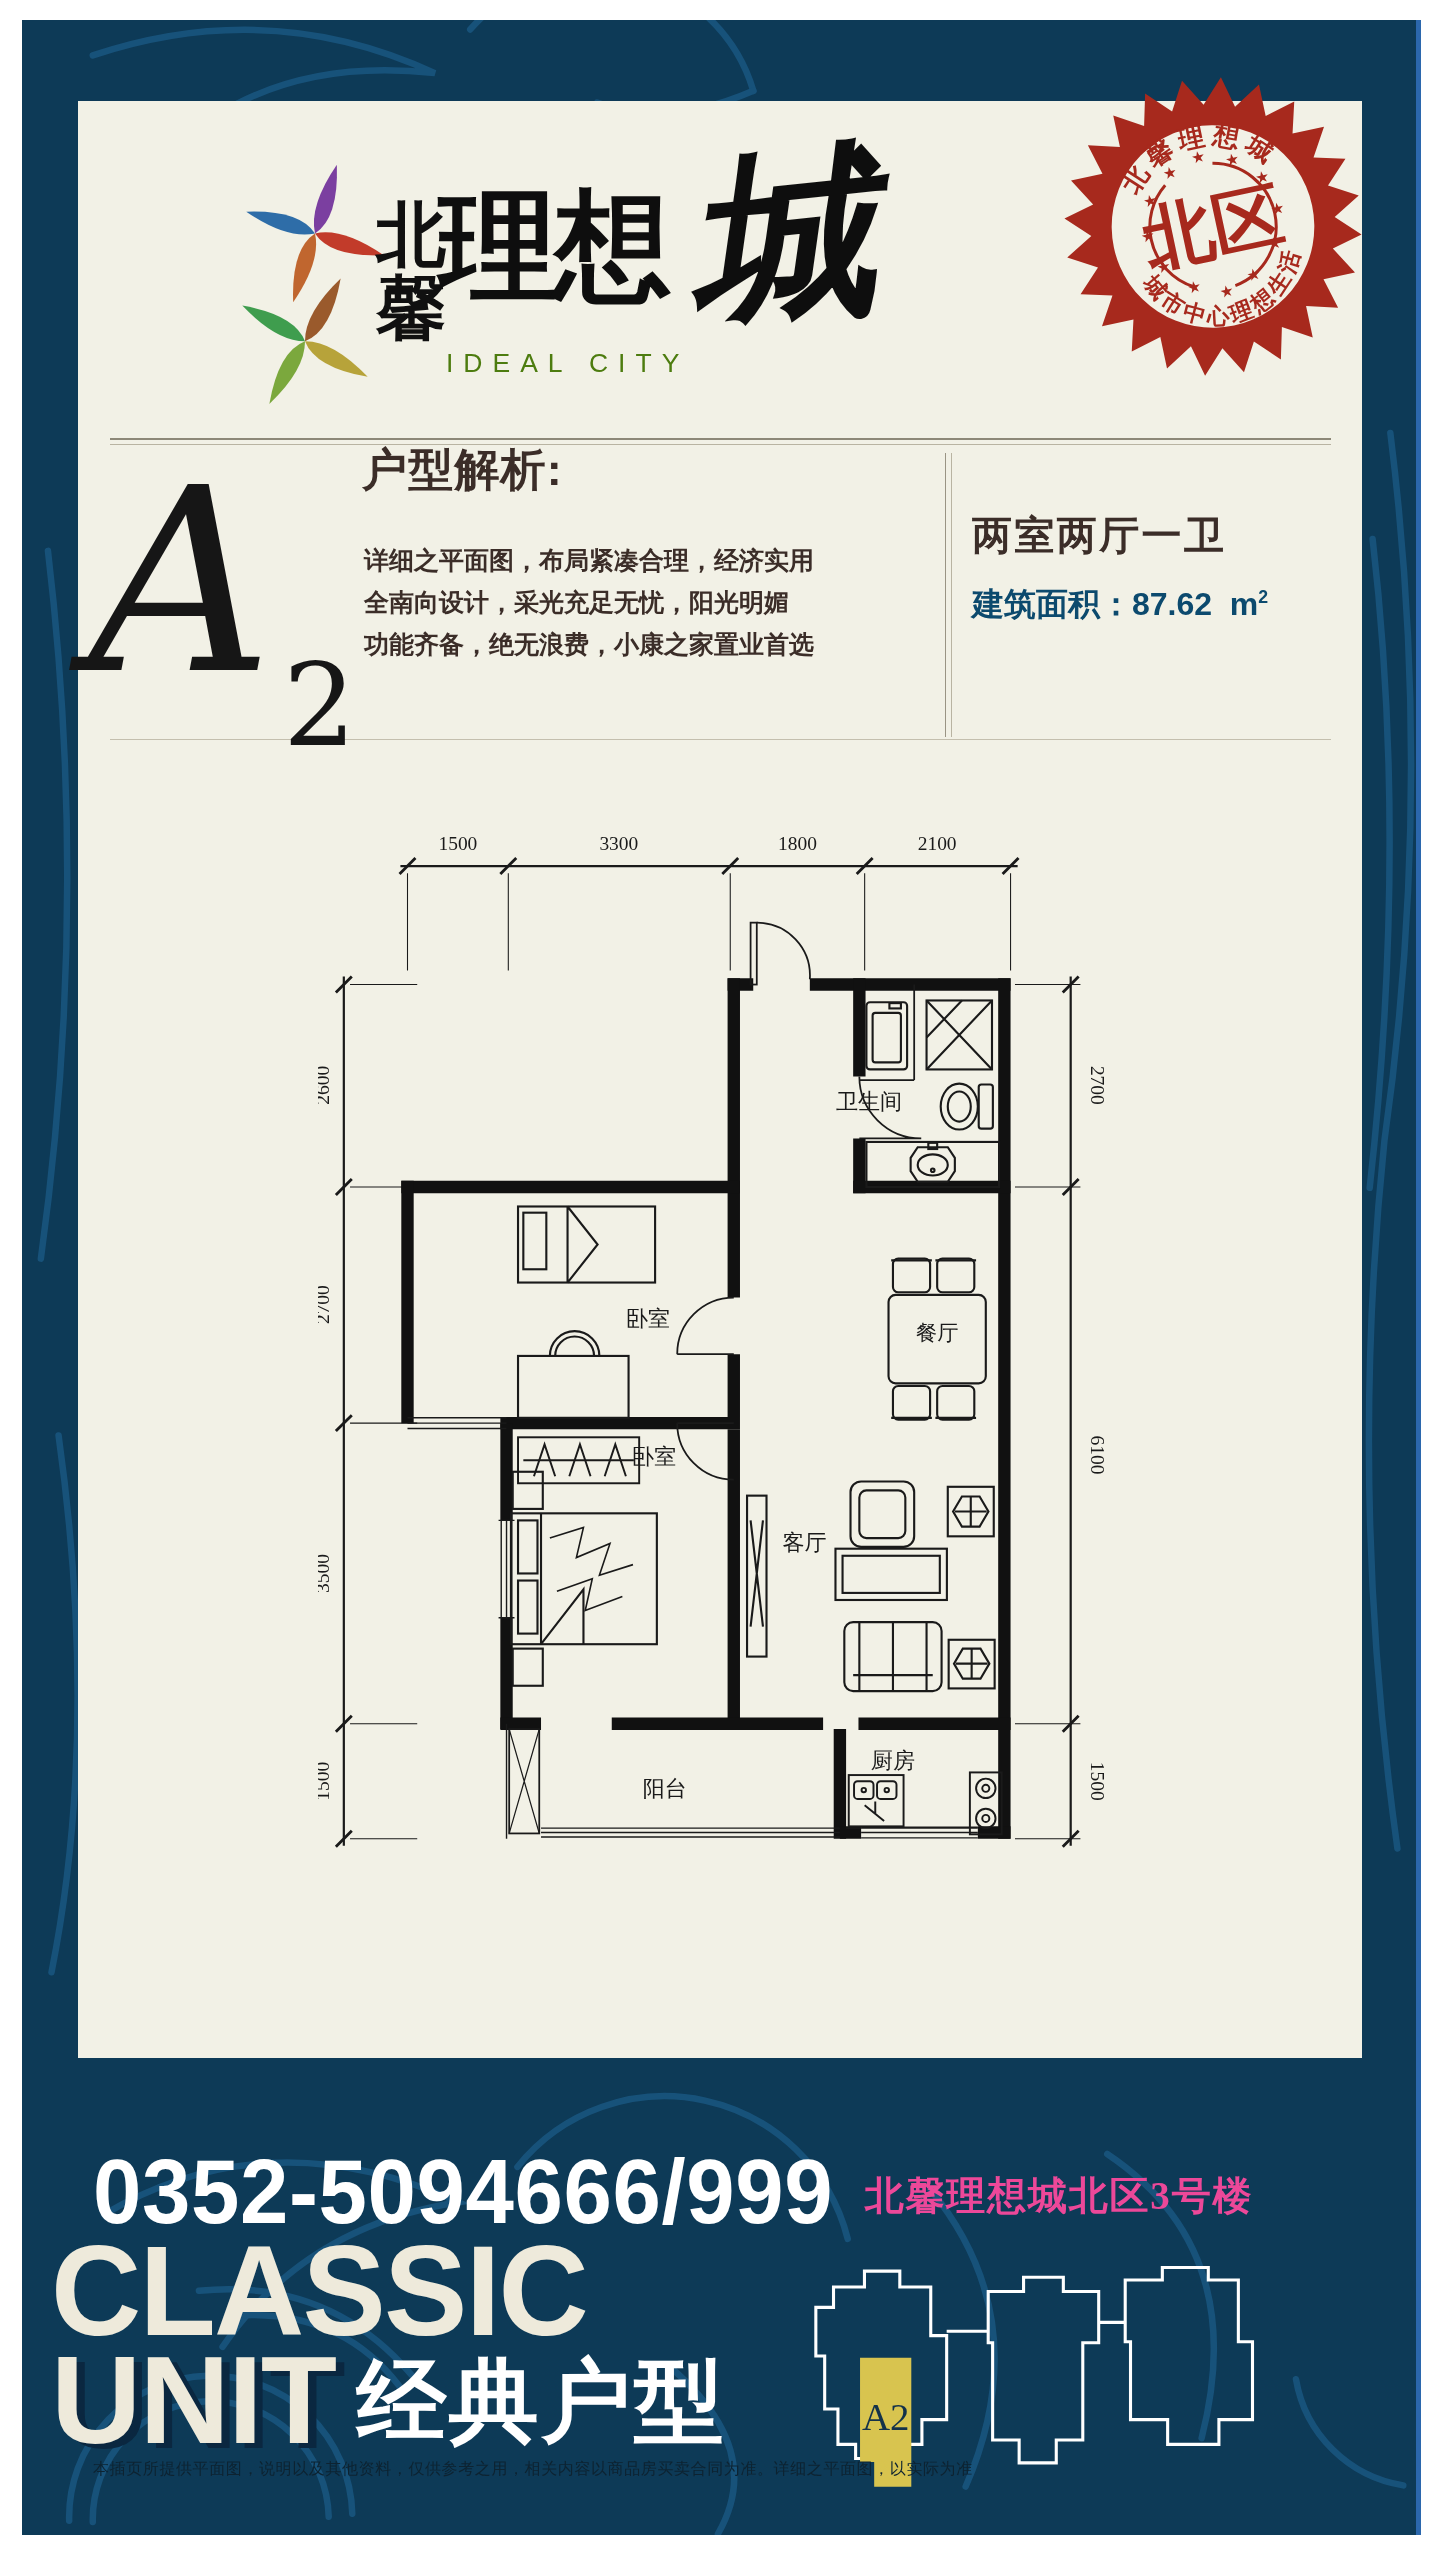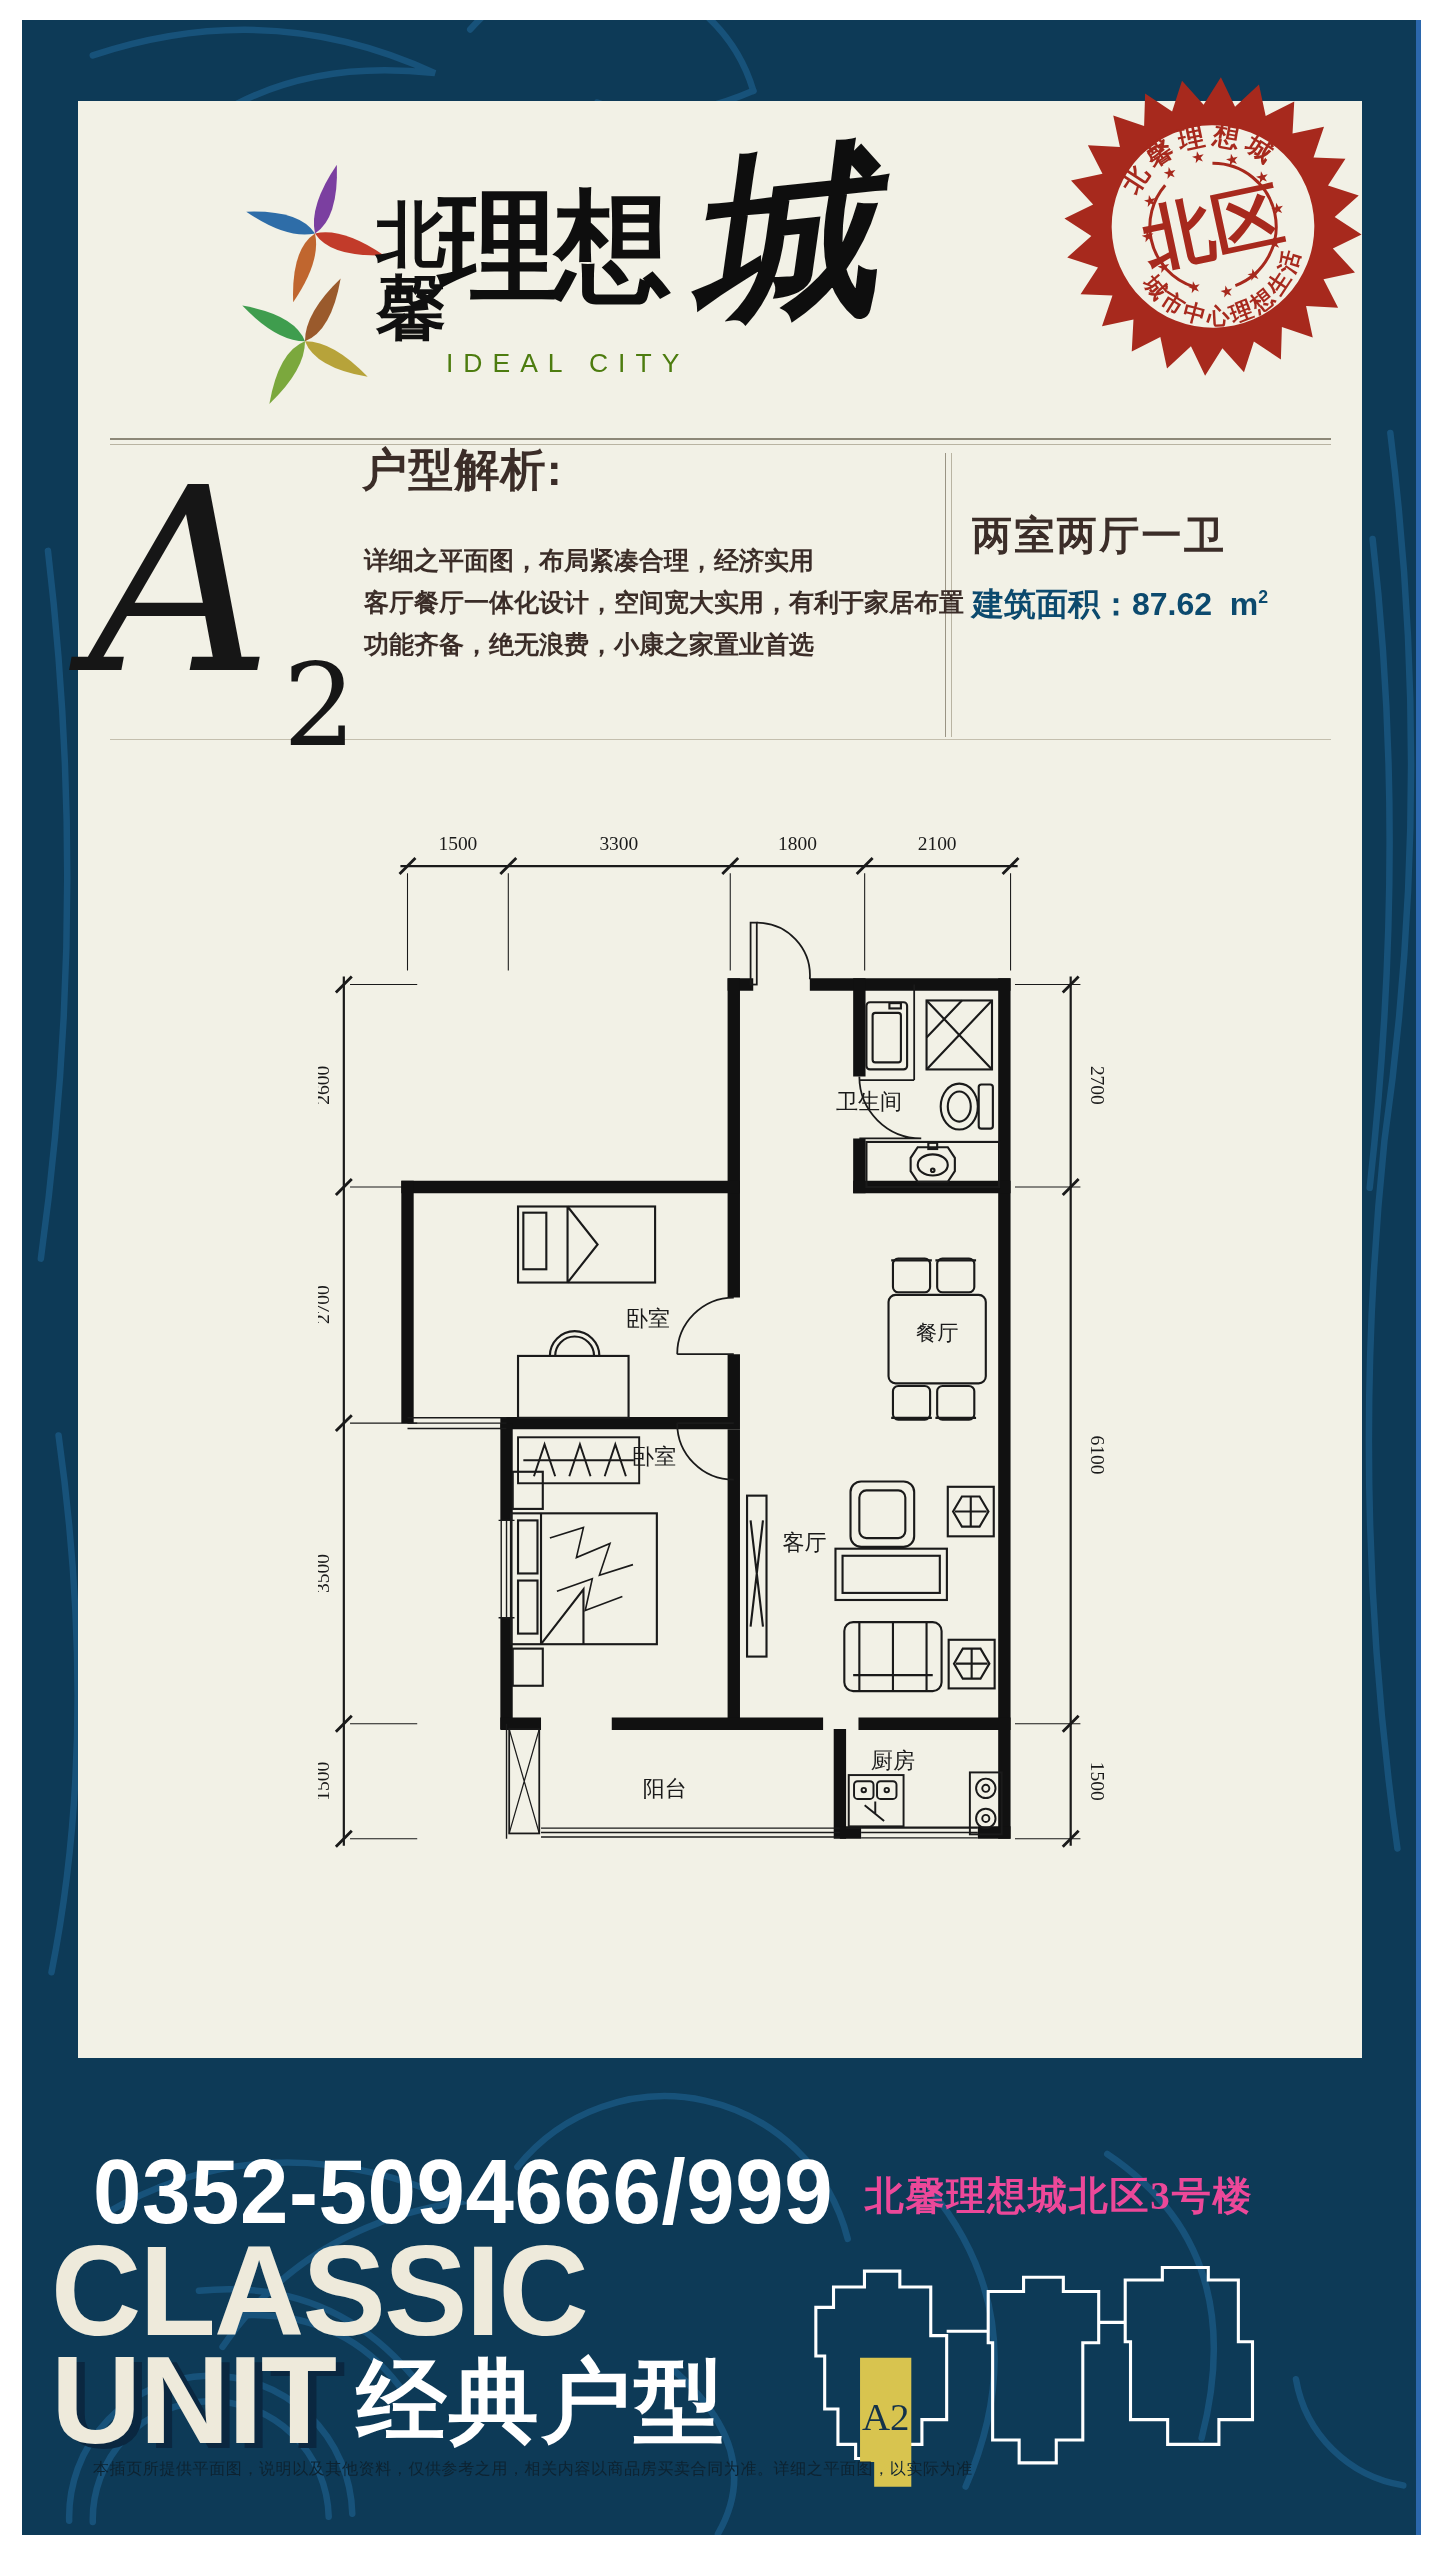--- a/index.html
+++ b/index.html
@@ -152,21 +152,21 @@
     <div class="rule-b"></div>
     <div class="rule-c"></div>
     <div class="vdiv-a"></div>
     <div class="vdiv-b"></div>
 
     <div class="big-a">A</div>
     <div class="big-2">2</div>
     <div class="sec-title">户型解析:</div>
     <div class="sec-lines">
       <div>详细之平面图，布局紧凑合理，经济实用</div>
-      <div>客厅餐厅一体化设计，空间宽大实用，有利于家居布置</div>
+      <div>全南向设计，采光充足无忧，阳光明媚</div>
       <div>功能齐备，绝无浪费，小康之家置业首选</div>
     </div>
     <div class="sum-layout">两室两厅一卫</div>
     <div class="sum-area">
       <span>建筑面积：</span><span>87.62</span>&nbsp;&nbsp;<span><span>m</span><sup>2</sup></span>
     </div>
 
     <svg class="plan-svg" width="920" height="1039" viewBox="0 0 1040 1175">
       <g stroke="#1a1a1a" stroke-width="2" fill="none">
 

